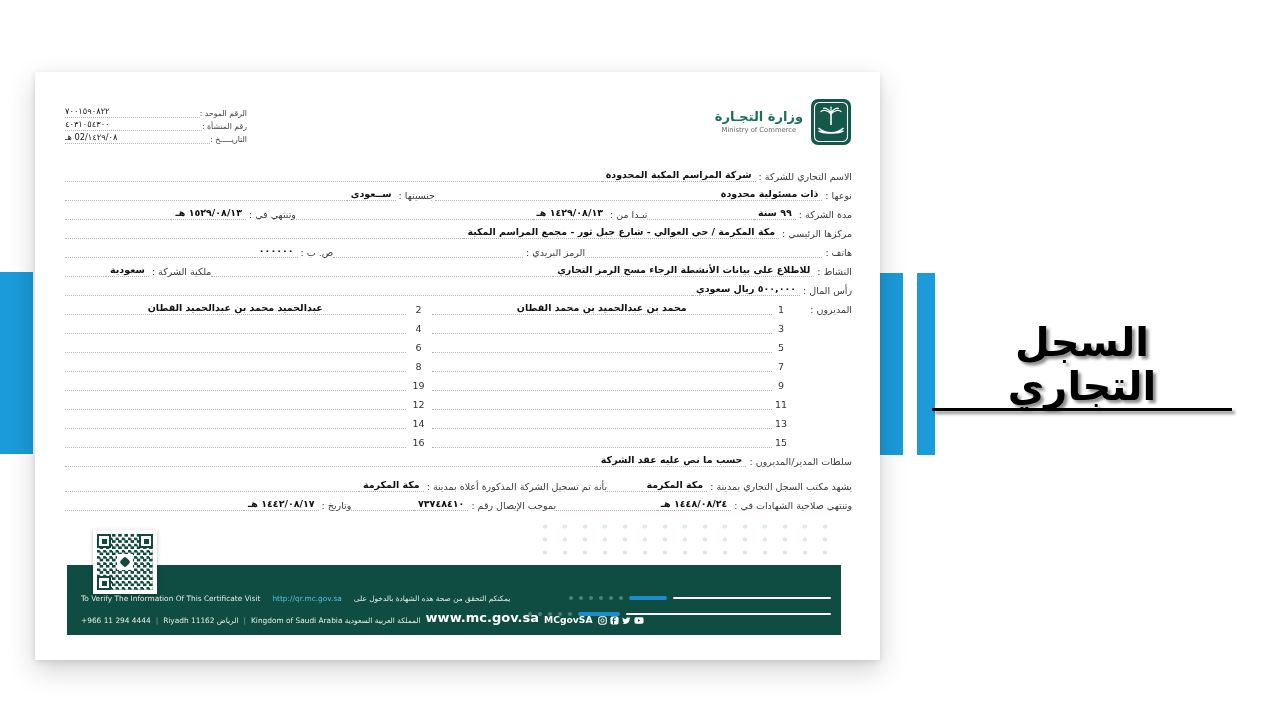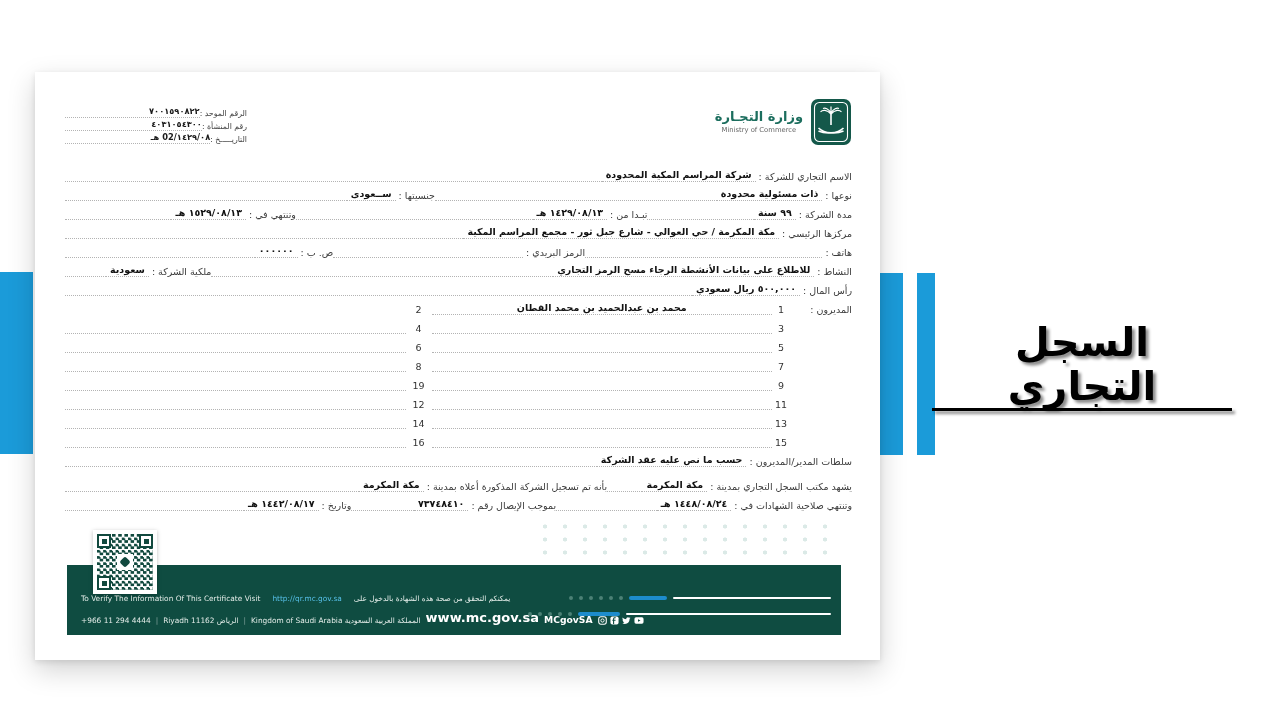--- a/index.html
+++ b/index.html
@@ -31,22 +31,22 @@
   .logo{display:flex;direction:rtl;align-items:center;gap:7px;}
   .logo-text{text-align:center;}
   .logo-ar{font-size:13px;font-weight:bold;color:#1c6e5e;line-height:1.15;}
   .logo-en{font-size:6.8px;color:#666;margin-top:1px;}
   .hdr-center{text-align:center;margin-top:6px;direction:rtl;}
   .hdr-center .t-ar{font-size:14.5px;font-weight:bold;color:#217a67;line-height:1.2;}
   .hdr-center .t-en{font-size:11.5px;font-weight:bold;color:#4a4a4a;direction:ltr;}
   .hdr-meta{width:182px;padding-top:7px;direction:rtl;}
   .meta-row{display:flex;direction:rtl;align-items:flex-end;height:13px;font-size:7.8px;color:#444;}
   .meta-row .m-lbl{white-space:nowrap;}
-  .meta-row .m-fill{flex:1;border-bottom:1px dotted #b3b3b3;text-align:right;
-                    font-weight:bold;color:#1a1a1a;font-size:8.3px;padding-bottom:1px;}
+  .meta-row .m-fill{flex:1;border-bottom:1px dotted #b3b3b3;text-align:left;
+                    font-weight:normal;color:#1a1a1a;font-size:8.3px;padding-bottom:1px;}
   
   .doc-body{position:absolute;top:91px;left:30px;right:28px;direction:rtl;}
   .frow{display:flex;direction:rtl;align-items:flex-end;height:19px;font-size:9.5px;color:#3a3a3a;}
   .lbl{white-space:nowrap;padding-left:3px;}
   .val{font-weight:bold;color:#111;padding:0 4px 1px 4px;border-bottom:1px dotted #b3b3b3;white-space:nowrap;}
   .fill{flex:1;border-bottom:1px dotted #b3b3b3;height:1px;}
   .fill.f-s{flex:0.45;} .fill.f-xs{flex:0.12;} .fill.f-m{flex:0.8;} .fill.f-t{flex:0.28;}
   
   .mgr-row{display:grid;direction:rtl;grid-template-columns:62px 18px 1fr 26px 1fr;
            align-items:end;height:19px;font-size:9.5px;color:#3a3a3a;}
@@ -184,20 +184,21 @@
       <span class="lbl">رأس المال :</span>
       <span class="val">٥٠٠,٠٠٠ ريال سعودي</span>
       <span class="fill"></span>
     </div>
 
     <div class="mgr-row">
       <span class="mgr-lbl">المديرون :</span>
       <span class="mgr-num">1</span>
       <span class="mgr-fill">محمد بن عبدالحميد بن محمد القطان</span>
       <span class="mgr-num">2</span>
+      <span class="mgr-fill">عبدالحميد محمد بن عبدالحميد القطان</span>
     </div>
     <div class="mgr-row">
       <span class="mgr-lbl"></span>
       <span class="mgr-num">3</span>
       <span class="mgr-fill"></span>
       <span class="mgr-num">4</span>
       <span class="mgr-fill"></span>
     </div>
     <div class="mgr-row">
       <span class="mgr-lbl"></span>

